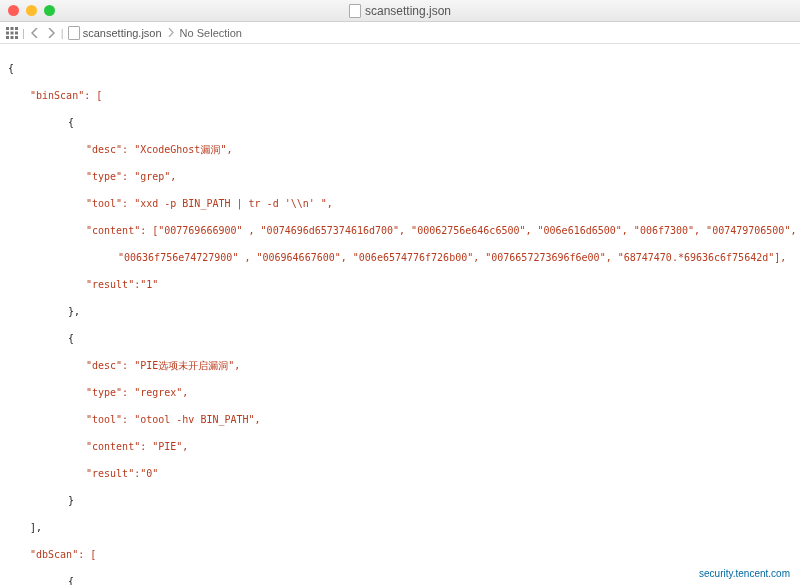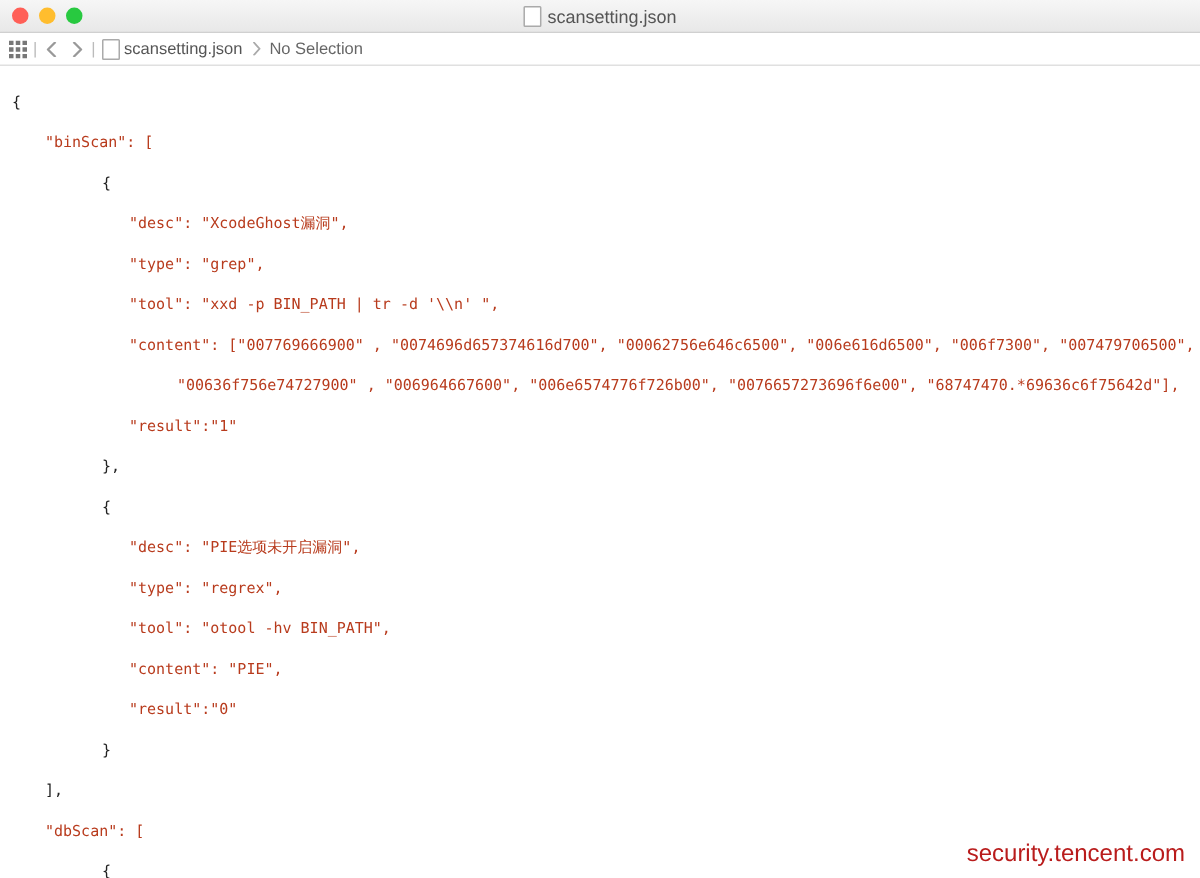--- a/index.html
+++ b/index.html
@@ -13,21 +13,21 @@
   .jumpbar { height: 22px; border-bottom:1px solid #e0e0e0; display:flex; align-items:center; padding: 0 6px; gap:4px; font-size:11px; color:#555;}
   .grid-icon svg, .chev svg { display:block; }
   .chev { color:#8a8a8a; padding:0 2px; }
   .sep { color:#bbb; }
   .crumb { display:flex; align-items:center; gap:3px;}
   .nosel { color:#666; }
   .code-area { padding: 4px 8px 8px 8px; font-family: Menlo, Consolas, monospace; font-size:10px; line-height:1.35; color:#222; white-space:pre; overflow:auto; height: calc(585px - 44px); } 
   .str { color:#b83b1d; }
   .pl  { color:#222; } 
   .indent1{padding-left:22px;} .indent3{padding-left:60px;} .indent4{padding-left:78px;}
-  .watermark{position:absolute; right:10px; bottom:6px; color:#b91c1c; font-size:16px; font-family:Arial,sans-serif;}
+  .watermark{position:absolute; right:10px; bottom:6px; color:#0369a1; font-size:10px; font-family:Arial,sans-serif;}
 </style>
 </head>
 <body>
 
 <div class="titlebar">
   <div class="traffic">
     <div class="dot red"></div>
     <div class="dot yellow"></div>
     <div class="dot green"></div>
   </div>

